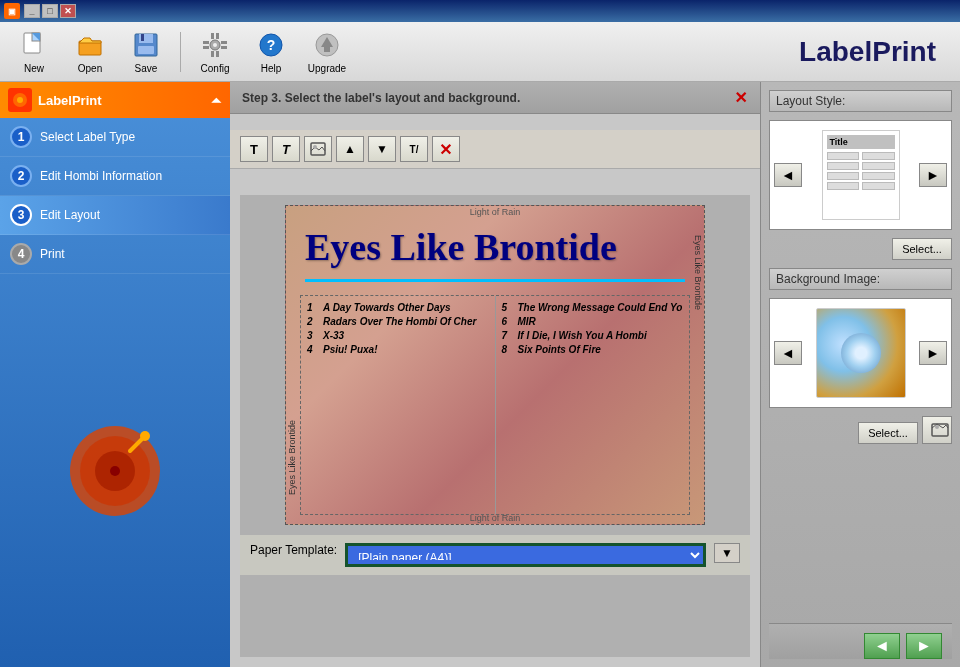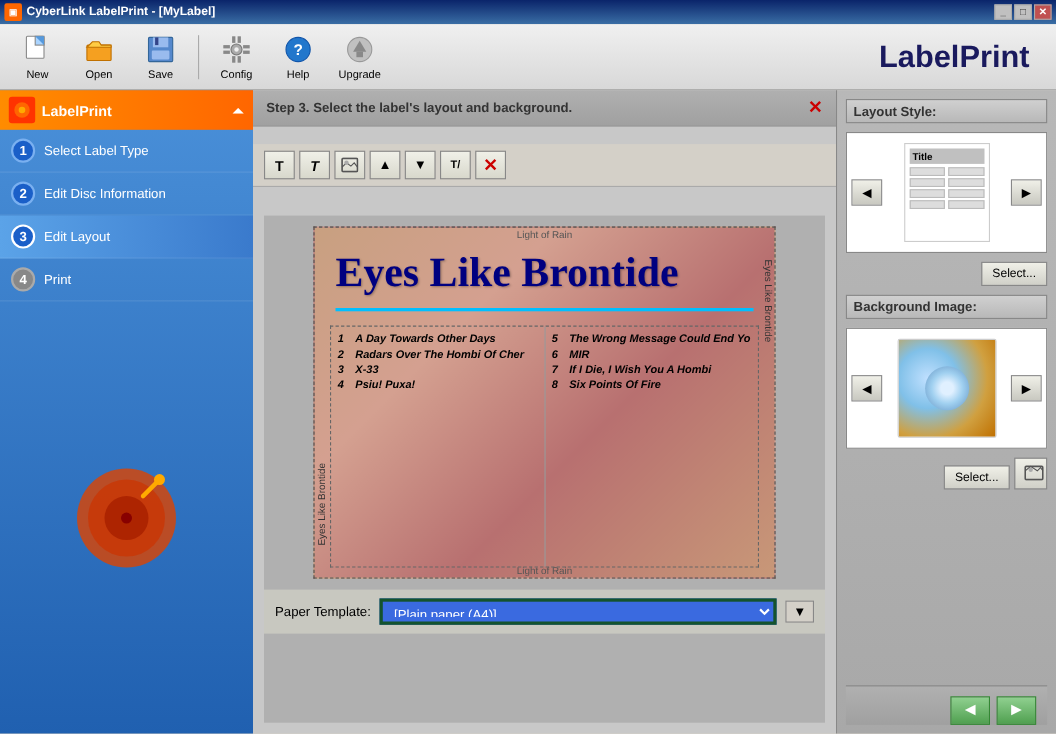--- a/index.html
+++ b/index.html
@@ -236,21 +236,21 @@
       font-weight: bold;
     }
 
     .track-row { margin-bottom: 3px; display: flex; gap: 4px; }
     .track-num { min-width: 12px; }
 
     #paper-template-bar {
       padding: 8px 10px;
       background: #c8c8c0;
       display: flex;
-      align-items: center;
+      align-items: flex-start;
       gap: 8px;
       font-size: 12px;
     }
     #paper-select {
       flex: 1;
       background: #3a6ae0;
       color: white;
       border: 3px solid #14532d;
       padding: 4px 6px;
       font-size: 12px;
@@ -263,21 +263,21 @@
       width: 200px;
       background: linear-gradient(to bottom, #b8b8b8, #a8a8a8);
       display: flex;
       flex-direction: column;
       padding: 8px;
       gap: 8px;
       border-left: 1px solid #888;
     }
 
     .panel-section-title {
-      font-weight: bold;
+      font-weight: normal;
       font-size: 12px;
       color: #333;
       background: linear-gradient(to bottom, #d0d0d0, #b8b8b8);
       padding: 3px 6px;
       border: 1px solid #888;
     }
 
     #layout-preview-area {
       background: white;
       border: 1px solid #888;
@@ -381,21 +381,20 @@
       position: absolute;
       inset: 0;
       border: 1px dashed #666;
     }
   </style>
 </head>
 <body>
 
 <div id="titlebar">
   <div id="titlebar-icon">▣</div>
-  <span id="titlebar-title">CyberLink LabelPrint - [MyLabel]</span>
   <div id="titlebar-buttons">
     <div class="tb-btn">_</div>
     <div class="tb-btn">□</div>
     <div class="tb-btn close">✕</div>
   </div>
 </div>
 
 <div id="toolbar">
   <button class="tool-btn">
     <div class="tool-icon icon-new">
@@ -480,21 +479,21 @@
       <span id="panel-header-title">LabelPrint</span>
       <span id="panel-collapse">⏶</span>
     </div>
 
     <div class="nav-item">
       <div class="nav-number blue">1</div>
       <span class="nav-label">Select Label Type</span>
     </div>
     <div class="nav-item">
       <div class="nav-number blue">2</div>
-      <span class="nav-label">Edit Disc Information</span>
+      <span class="nav-label">Edit Hombi Information</span>
     </div>
     <div class="nav-item active">
       <div class="nav-number active-num">3</div>
       <span class="nav-label">Edit Layout</span>
     </div>
     <div class="nav-item">
       <div class="nav-number gray">4</div>
       <span class="nav-label">Print</span>
     </div>
 

